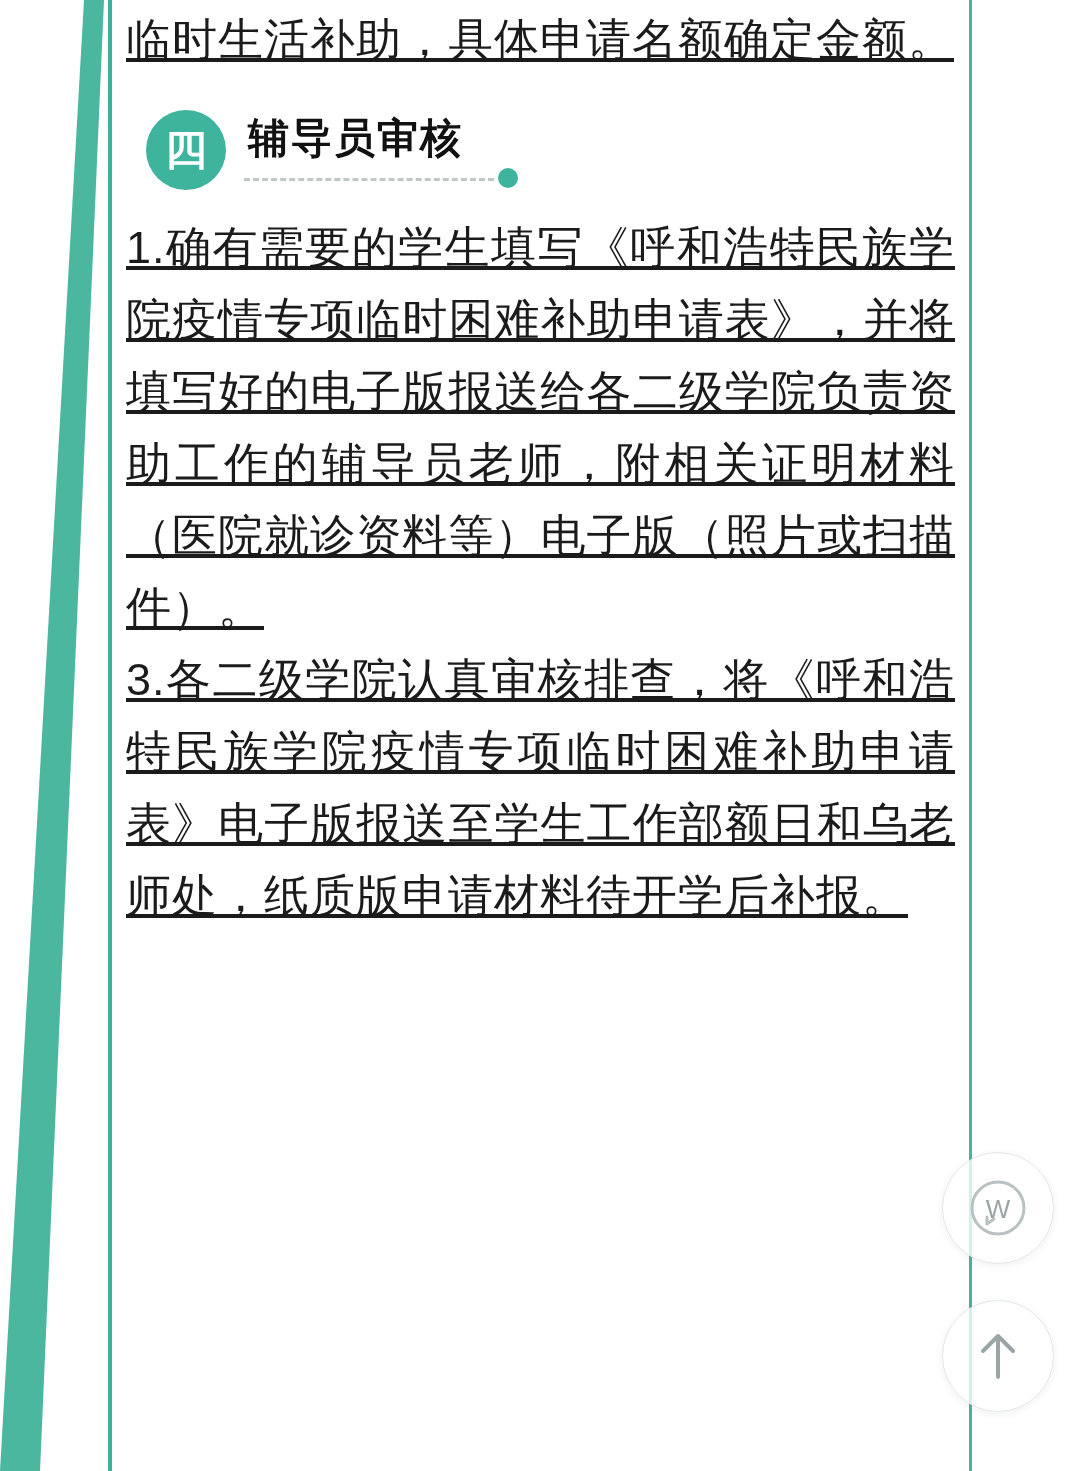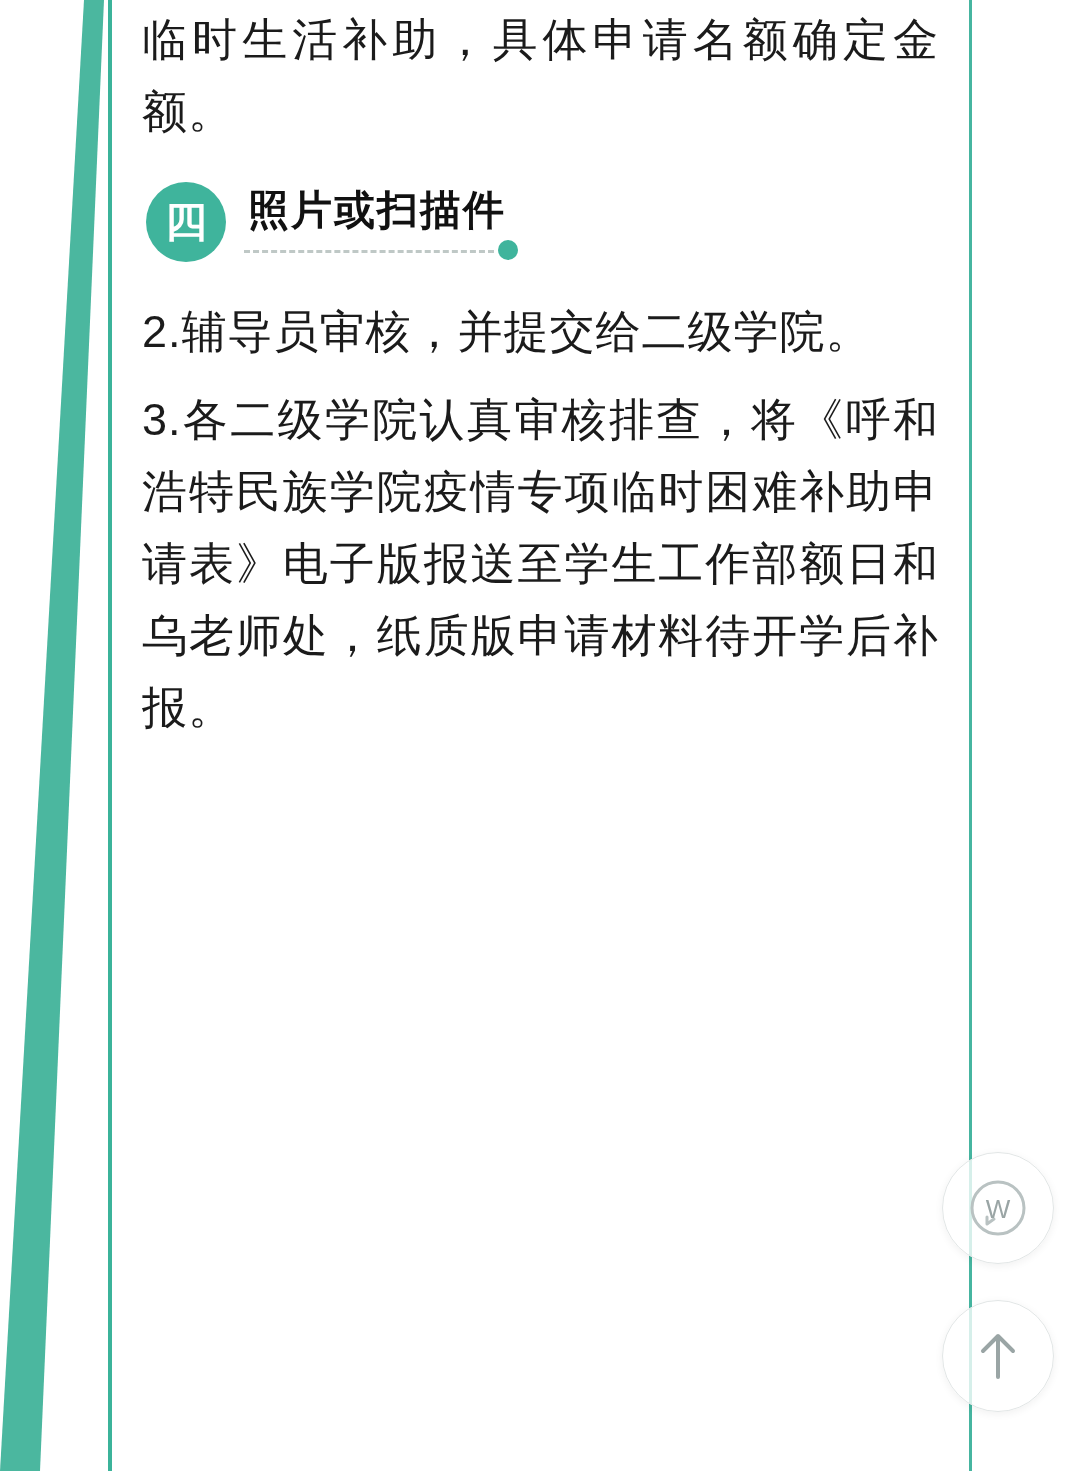--- a/index.html
+++ b/index.html
@@ -58,23 +58,24 @@
     height: 1471px;
     box-sizing: border-box;
     padding: 0 8px 0 8px;
   }
 
   .para {
     font-size: 45px;
     line-height: 72px;
     color: #1b1b1b;
     letter-spacing: 1px;
-    margin: 16px;
+    margin: 0;
     text-align: justify;
     font-family: "Liberation Sans", "DejaVu Sans", sans-serif;
+    text-decoration: underline;
   }
   .para.indent {
     text-indent: 0;
   }
   .p-top {
     margin-top: 4px;
   }
 
   
   .section-head {
@@ -164,29 +165,29 @@
   </div>
   <div class="left-rule"></div>
   <div class="right-rule"></div>
 
   <div class="content">
 
     <p class="para p-top">临时生活补助，具体申请名额确定金额。</p>
 
     <div class="section-head">
       <div class="sec-circle">四</div>
-      <div class="sec-title">照片或扫描件</div>
+      <div class="sec-title">辅导员审核</div>
       <div class="sec-dash"></div>
       <div class="sec-dot"></div>
     </div>
 
 
 
-
-    <p class="para indent">2.辅导员审核，并提交给二级学院。</p>
+    <p class="para indent">1.确有需要的学生填写《呼和浩特民族学院疫情专项临时困难补助申请表》，并将填写好的电子版报送给各二级学院负责资助工作的辅导员老师，附相关证明材料（医院就诊资料等）电子版（照片或扫描件）。</p>
+
 
     <p class="para indent">3.各二级学院认真审核排查，将《呼和浩特民族学院疫情专项临时困难补助申请表》电子版报送至学生工作部额日和乌老师处，纸质版申请材料待开学后补报。</p>
 
   </div>
 
   <div class="fab fab-feedback">
     <svg width="62" height="62" viewBox="0 0 62 62" xmlns="http://www.w3.org/2000/svg">
       <circle cx="31" cy="31" r="26" fill="none" stroke="#b9c2c2" stroke-width="3"></circle>
       <path d="M20 40 L20 47 L27 42" fill="none" stroke="#b9c2c2" stroke-width="3" stroke-linejoin="round" stroke-linecap="round"></path>
       <text x="31" y="41" font-family="Liberation Sans, sans-serif" font-size="26" fill="#9aa5a5" text-anchor="middle">W</text>

